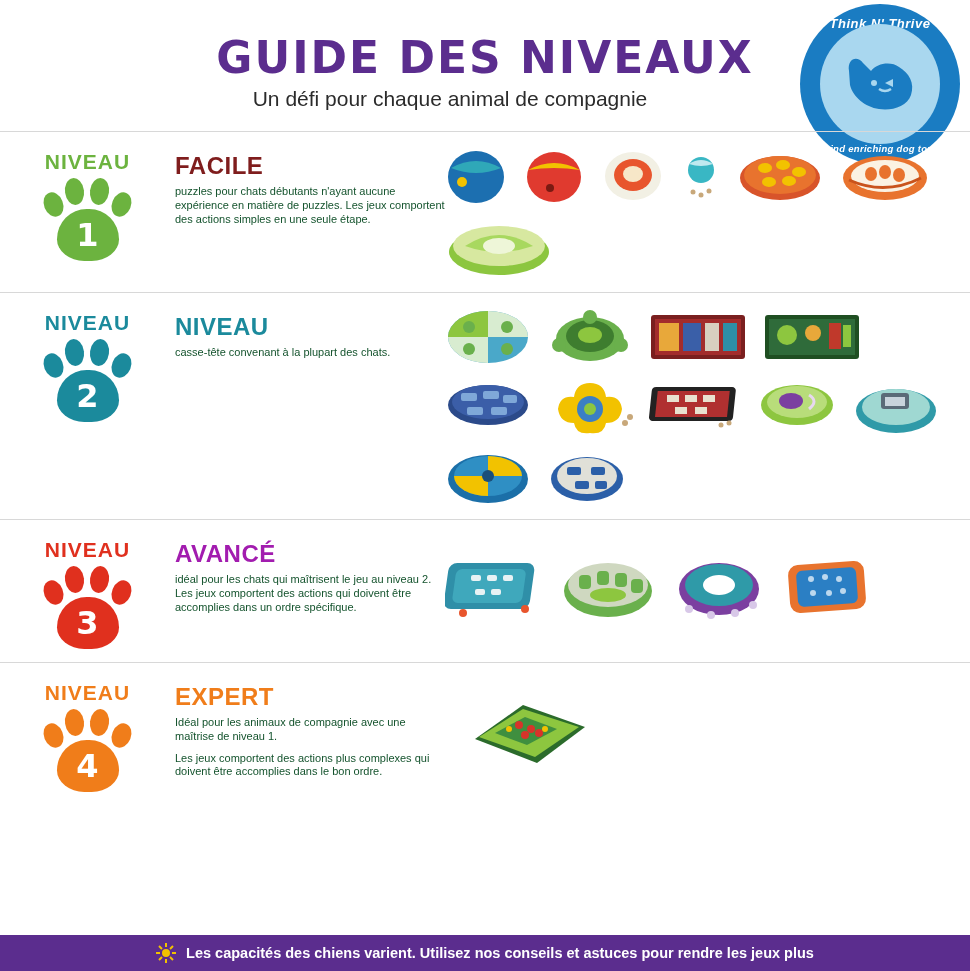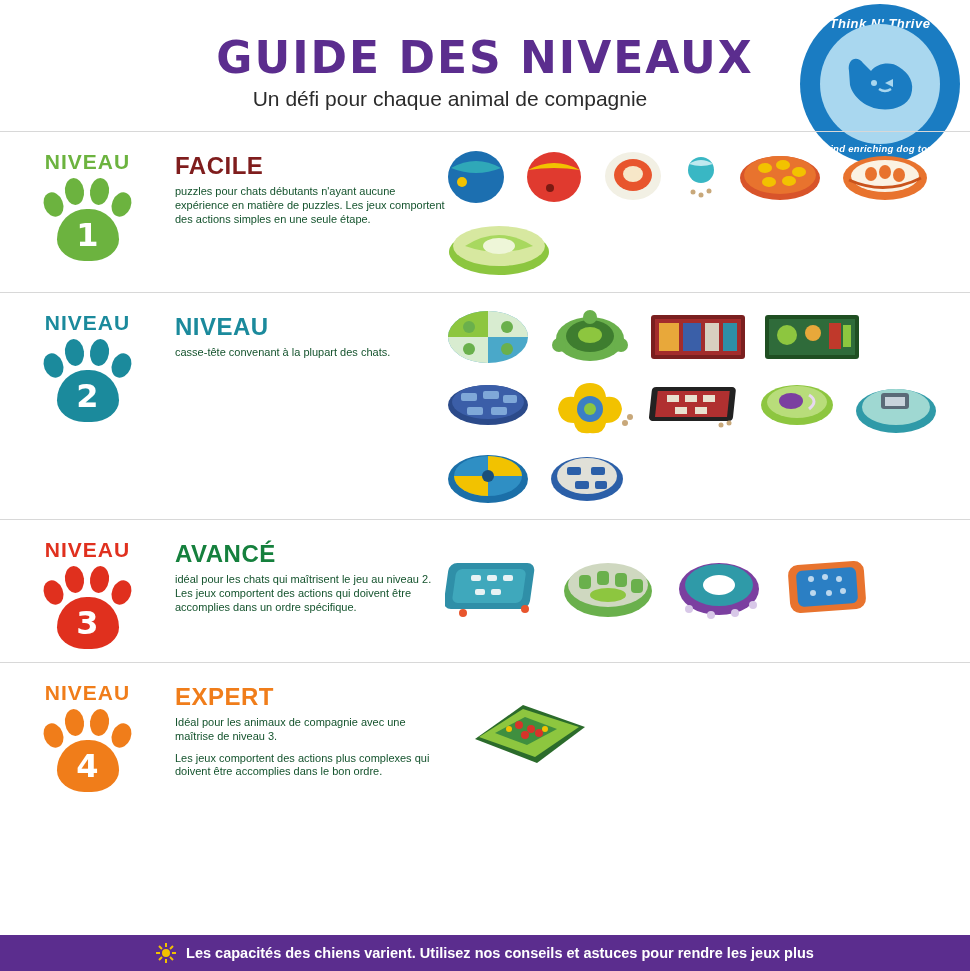--- a/index.html
+++ b/index.html
@@ -443,21 +443,21 @@
       <div class="paw">
         <div class="pad t1" style="background:#e0301e"></div>
         <div class="pad t2" style="background:#e0301e"></div>
         <div class="pad t3" style="background:#e0301e"></div>
         <div class="pad t4" style="background:#e0301e"></div>
         <div class="pad main-pad" style="background:#e0301e"></div>
         <div class="paw-num">3</div>
       </div>
     </div>
     <div class="text-col">
-      <div class="level-name" style="color:#15803d">AVANCÉ</div>
+      <div class="level-name" style="color:#a21caf">AVANCÉ</div>
       <p class="level-desc">idéal pour les chats qui maîtrisent le jeu au niveau 2. Les jeux comportent des actions qui doivent être accomplies dans un ordre spécifique.</p>
     </div>
     <div class="toys-col" style="display:flex;align-items:center;">
       <div class="toy-grid" style="align-items:center;">
         <div class="toy">
           <svg width="98" height="72" viewBox="0 0 98 72">
               <rect x="6" y="12" width="86" height="46" rx="8" fill="#2f8fa8" transform="skewX(-8)"></rect>
               <rect x="14" y="18" width="70" height="34" rx="6" fill="#3fa8bc" transform="skewX(-8)"></rect>
               <g fill="#e8f2f4">
                 <rect x="26" y="24" width="10" height="6" rx="2"></rect>
@@ -521,21 +521,21 @@
         <div class="pad t1" style="background:#f07d1a"></div>
         <div class="pad t2" style="background:#f07d1a"></div>
         <div class="pad t3" style="background:#f07d1a"></div>
         <div class="pad t4" style="background:#f07d1a"></div>
         <div class="pad main-pad" style="background:#f07d1a"></div>
         <div class="paw-num">4</div>
       </div>
     </div>
     <div class="text-col">
       <div class="level-name" style="color:#f07d1a">EXPERT</div>
-      <p class="level-desc">Idéal pour les animaux de compagnie avec une maîtrise de niveau 3.</p>
+      <p class="level-desc">Idéal pour les animaux de compagnie avec une maîtrise de niveau 1.</p>
       <p class="level-desc">Les jeux comportent des actions plus complexes qui doivent être accomplies dans le bon ordre.</p>
     </div>
     <div class="toys-col" style="display:flex;align-items:center;padding-left:20px;">
       <div class="toy">
         <svg width="130" height="86" viewBox="0 0 130 86">
           <polygon points="10,52 58,18 120,40 72,76" fill="#2b6b2b"></polygon>
           <polygon points="14,50 58,22 114,40 70,70" fill="#8dc63f"></polygon>
           <polygon points="30,46 60,30 92,42 62,58" fill="#3f8f3f"></polygon>
           <g fill="#d8342a">
             <circle cx="54" cy="38" r="4"></circle>

